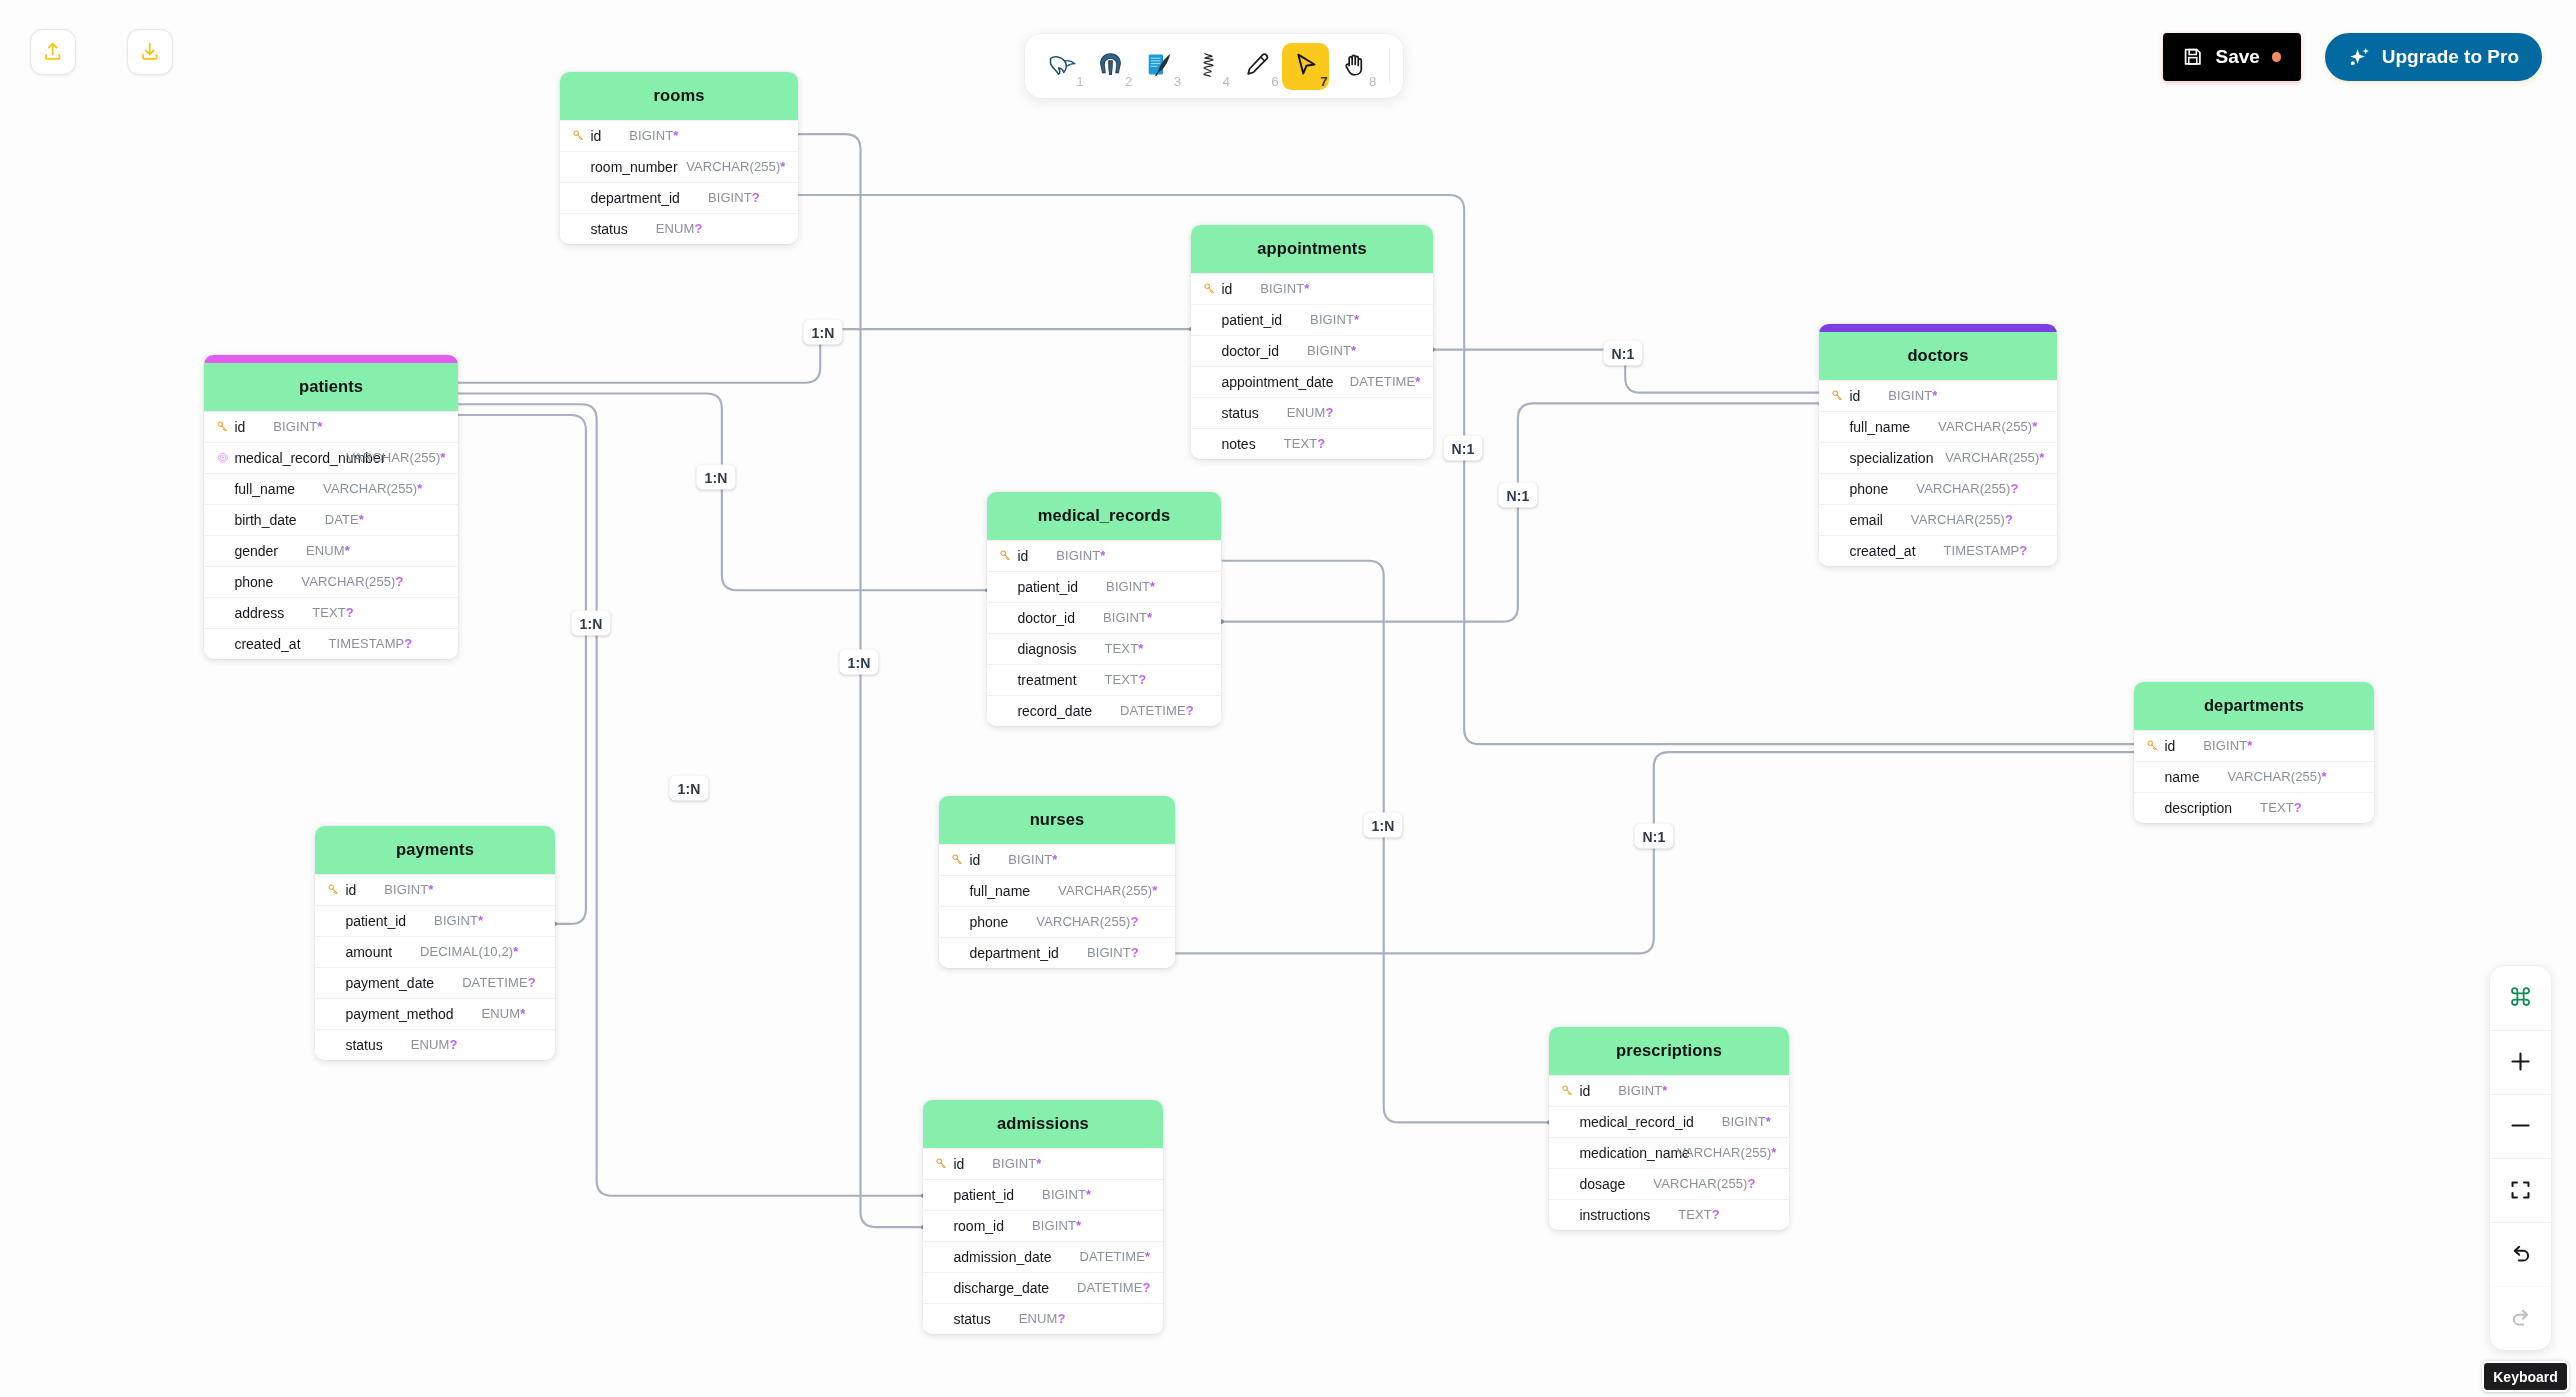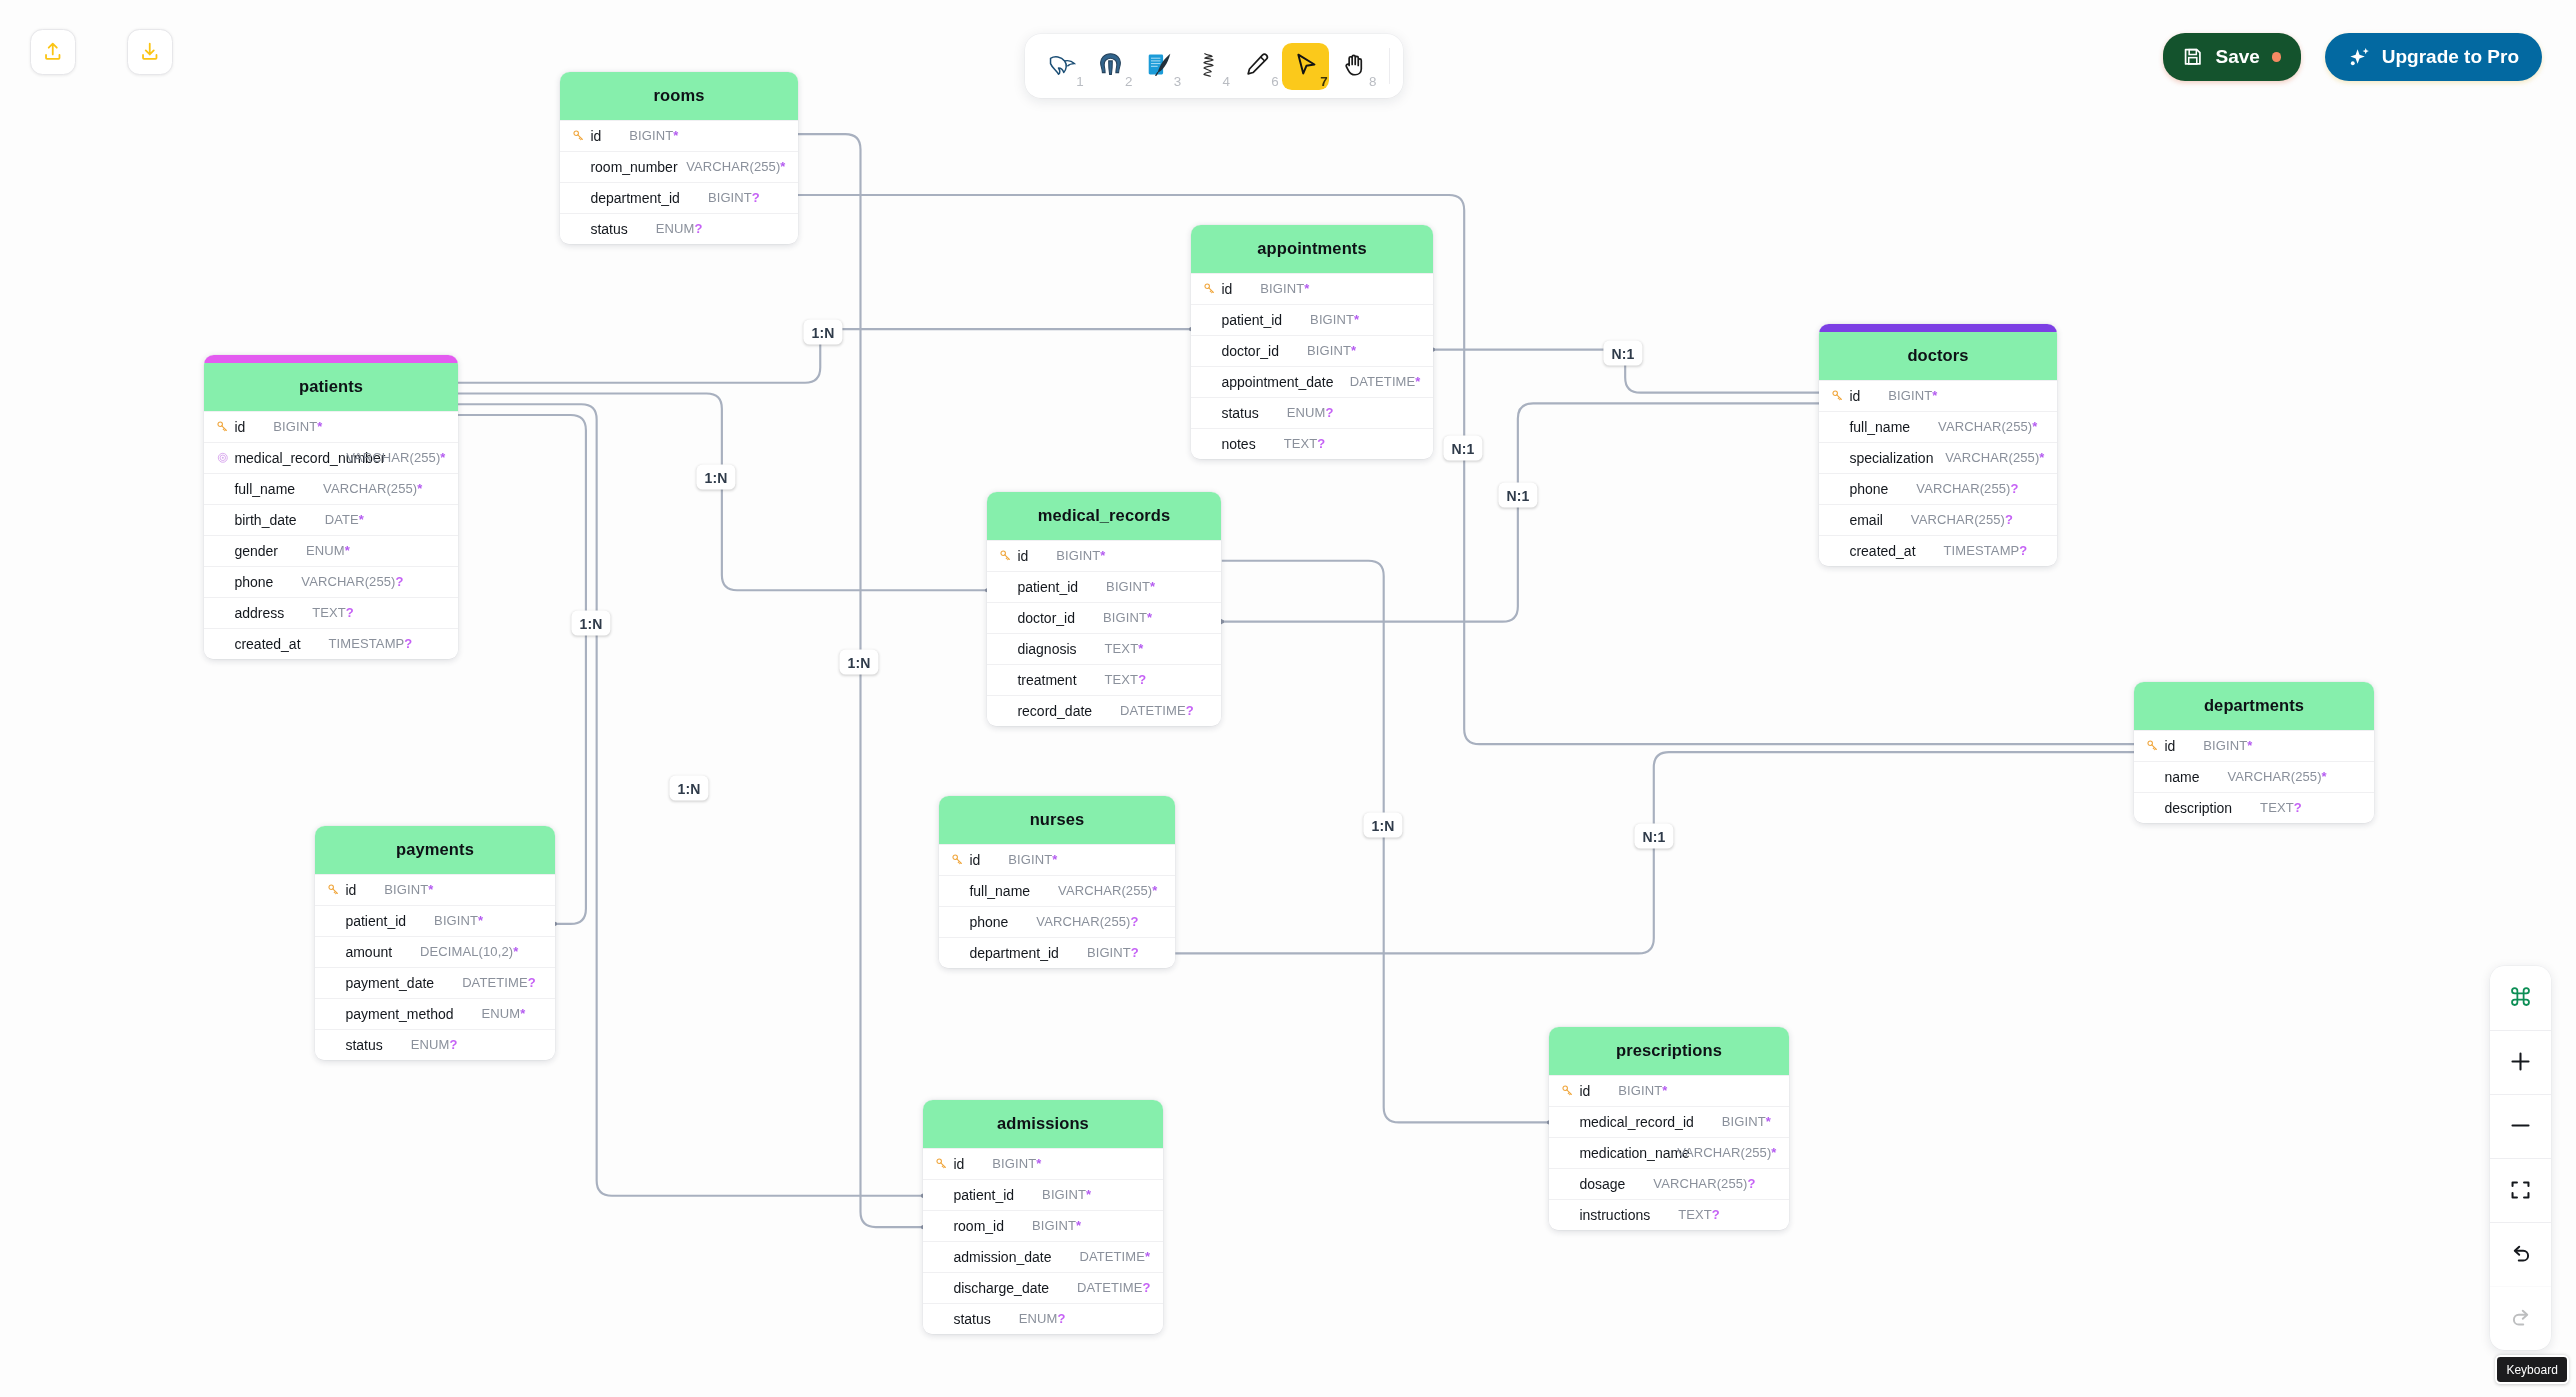--- a/index.html
+++ b/index.html
@@ -107,22 +107,22 @@
     color: #b9bcc2;
     font-weight: 500;
   }
   .tool.active .num { color: #3d3307; font-weight: 700; }
   .tool-sep { width: 0.9px; height: 36px; background: #ececef; margin-left: 9px; }
 
   
   #save-btn {
     position: absolute; right: 275px; top: 33px;
     height: 48px;
-    background: #14532d;
-    border-radius: 22px;
+    background: #000000;
+    border-radius: 4px;
     display: flex; align-items: center; gap: 11.6px;
     padding: 0 19.7px;
     cursor: pointer;
     box-shadow: 0 1.8px 5.4px rgba(210,60,10,.25);
   }
   #save-btn .lbl { color:#fff; font-size: 19px; font-weight: 700; }
   .save-dot { width: 9.8px; height: 9.8px; border-radius: 50%; background: #f58a63; }
   #upgrade-btn {
     position: absolute; right: 34px; top: 33px;
     height: 48px;
@@ -146,29 +146,29 @@
   }
   .rail-btn {
     height: 64px;
     display: flex; align-items: center; justify-content: center;
     border-top: 0.9px solid #eeeef1;
     cursor: pointer;
   }
   .rail-btn:first-child { border-top: none; }
   .rail-btn.dim { opacity: .28; }
   #kbd-badge {
-    position: absolute; right: 7.2px; bottom: 13px;
+    position: absolute; right: 7.2px; bottom: 5px;
     background: #1c1c1e;
     color: #fff;
-    font-size: 12px;
+    font-size: 14px;
     padding: 5.4px 9px;
     border-radius: 5.4px;
     border: 2.7px solid #fff;
     box-shadow: 0 0.9px 3.6px rgba(0,0,0,.2);
-    font-weight: 400;
+    font-weight: 700;
   }
 </style>
 </head>
 <body>
 
 <div id="app">
 
   <svg id="edge-layer" viewBox="0 0 2880 1562">
     <defs>
       <marker id="crow" markerWidth="14" markerHeight="14" refX="1" refY="7" orient="auto">

